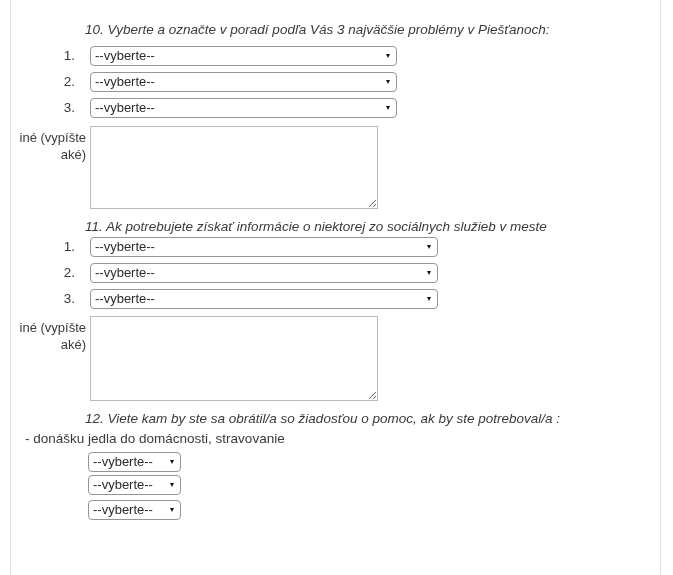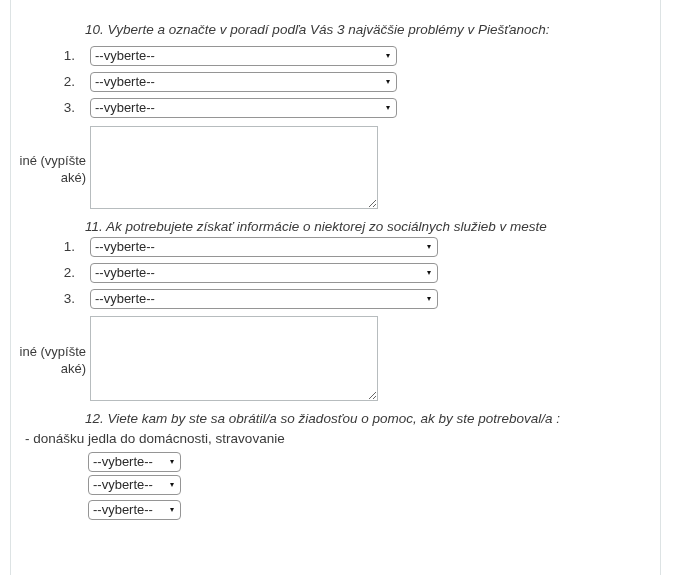--- a/index.html
+++ b/index.html
@@ -48,21 +48,21 @@
     padding:0 18px 1px 4px;
   }
   .w-q10 select.sel{width:307px;}
   .w-q11 select.sel{width:348px;}
   .w-small select.sel{width:93px;}
   .arrow{
     position:absolute;right:7px;top:6px;
     font-size:8px;line-height:8px;color:var(--arrow);
     pointer-events:none;
   }
-  .other-row{display:flex;align-items:center;margin-top:8px;}
+  .other-row{display:flex;align-items:flex-start;margin-top:8px;}
   .other-label{
     width:79px;box-sizing:border-box;text-align:right;
     padding:3px 4px 0 0;font-size:13px;line-height:17px;
   }
   textarea.other-textarea{
     box-sizing:border-box;width:288px;height:83px;
     border:1px solid var(--textarea-border);
     background:#fff;resize:both;
     font-family:"Liberation Sans","DejaVu Sans",sans-serif;
     font-size:13px;color:#2b2b2b;padding:2px 4px;

